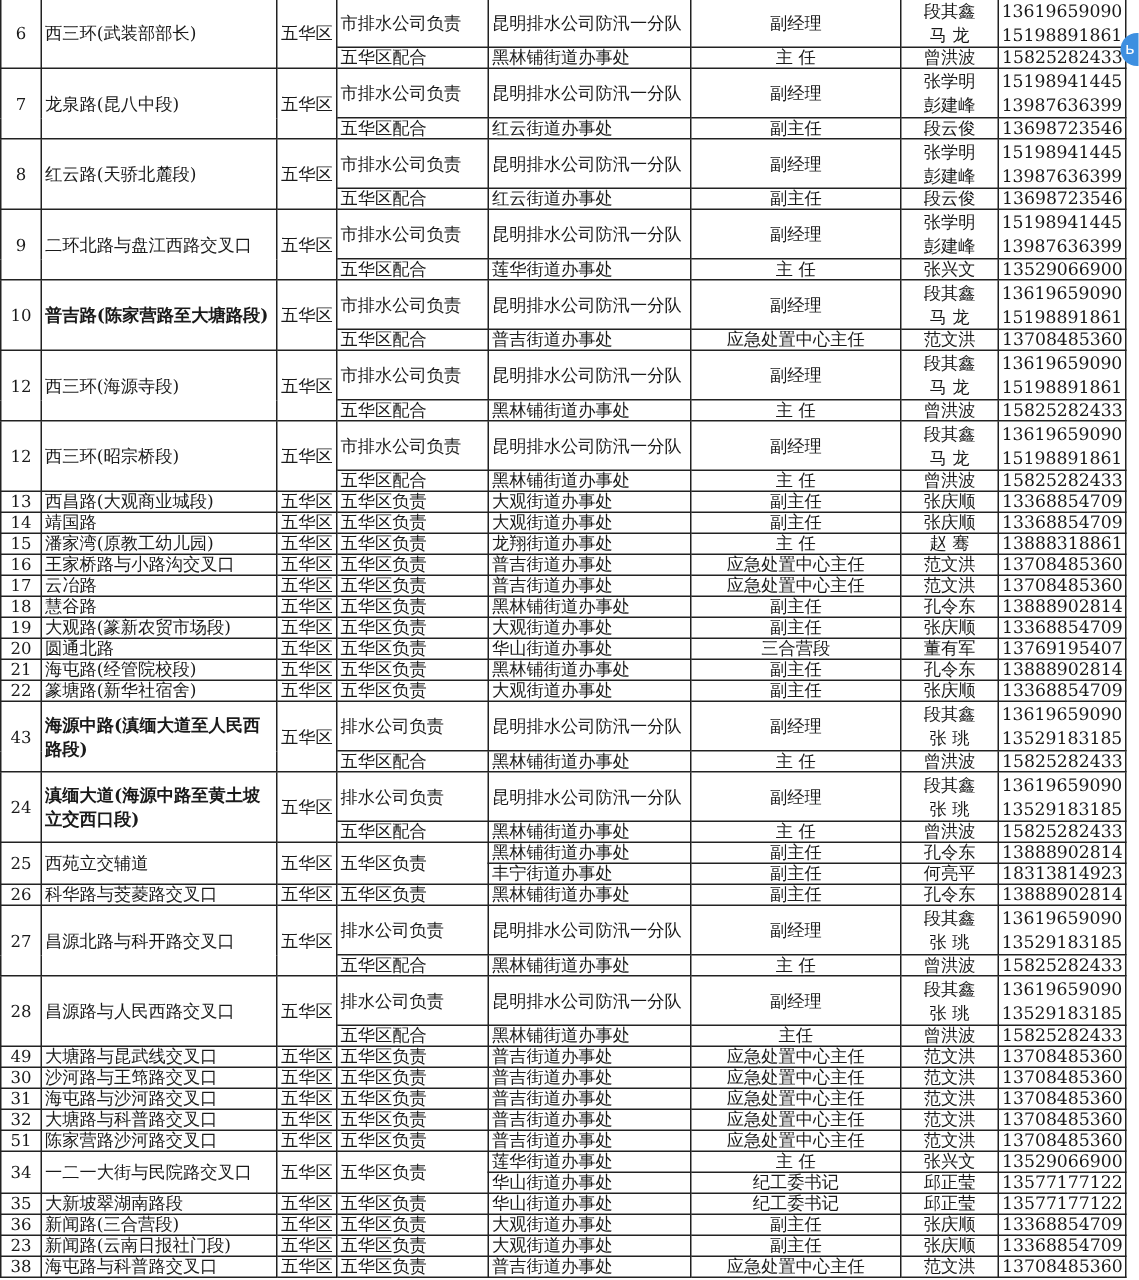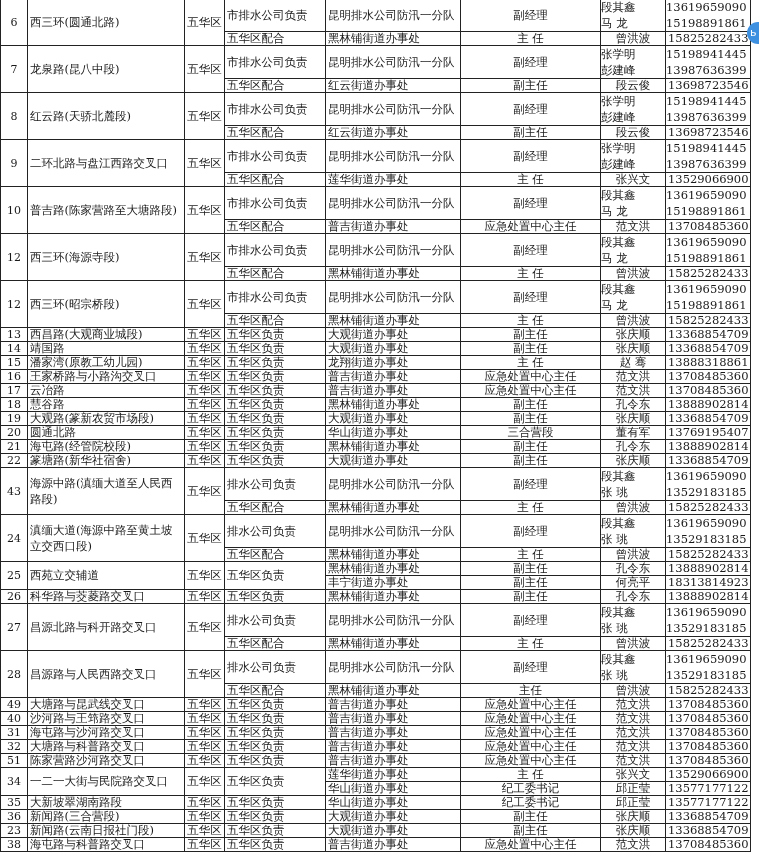--- a/index.html
+++ b/index.html
@@ -4,22 +4,22 @@
 <style>
   html, body { margin:0; padding:0; background:#ffffff; }
   body { width:759px; height:853px; overflow:hidden; position:relative;
          font-family:"DejaVu Serif","Liberation Serif",serif; color:#1a1a1a; }
   table { border-collapse:collapse; position:absolute; left:0; top:-2px; table-layout:fixed; width:750px; }
   td { border:1px solid #222; padding:0 2px; font-size:11.5px; line-height:13px; white-space:nowrap; overflow:hidden; vertical-align:middle; }
   col.c-num{width:27px} col.c-loc{width:157px} col.c-dist{width:40px} col.c-resp{width:101px}
   col.c-unit{width:135px} col.c-pos{width:140px} col.c-name{width:65px} col.c-phone{width:85px}
   td.num { text-align:center; font-size:11px; padding:0; }
   td.ctr { text-align:center; }
-  td.wrap { white-space:normal; line-height:16px; }
-  td.pair { padding:0; text-align:left; }
+  td.wrap { white-space:normal; line-height:16px;font-weight:bold; }
+  td.pair { padding:0; text-align:center; }
   td.pair div { height:16px; line-height:16px; }
   tr.h2 td { height:28px; }
   tr.h1 td { height:13px; }
   .fab { position:absolute; right:-10px; top:22px; width:22px; height:22px; border-radius:50%;
          background:#3d8fe0; color:#fff; font-size:11px; line-height:22px; text-indent:3px;
          font-family:"DejaVu Sans",sans-serif; }
 </style>
 </head>
 <body>
 
@@ -30,21 +30,21 @@
       <col class="c-dist">
       <col class="c-resp">
     <col class="c-unit">
       <col class="c-pos">
       <col class="c-name">
       <col class="c-phone">
   </colgroup>
   <tbody id="tbody">
       <tr class="h2">
         <td class="num" rowspan="2">6</td>
-        <td rowspan="2">西三环(圆通北路)</td>
+        <td rowspan="2">西三环(武装部部长)</td>
         <td class="ctr" rowspan="2">五华区</td>
         <td>市排水公司负责</td>
         <td>昆明排水公司防汛一分队</td>
         <td class="ctr">副经理</td>
         <td class="pair">
           <div>段其鑫</div>
           <div>马  龙</div>
         </td>
         <td class="pair">
           <div>13619659090</div>
@@ -418,21 +418,21 @@
         <td class="num">49</td>
         <td>大塘路与昆武线交叉口</td>
         <td class="ctr">五华区</td>
         <td>五华区负责</td>
         <td>普吉街道办事处</td>
         <td class="ctr">应急处置中心主任</td>
         <td class="ctr">范文洪</td>
         <td class="ctr">13708485360</td>
       </tr>
       <tr class="h1">
-        <td class="num">40</td>
+        <td class="num">30</td>
         <td>沙河路与王筇路交叉口</td>
         <td class="ctr">五华区</td>
         <td>五华区负责</td>
         <td>普吉街道办事处</td>
         <td class="ctr">应急处置中心主任</td>
         <td class="ctr">范文洪</td>
         <td class="ctr">13708485360</td>
       </tr>
       <tr class="h1">
         <td class="num">31</td>

